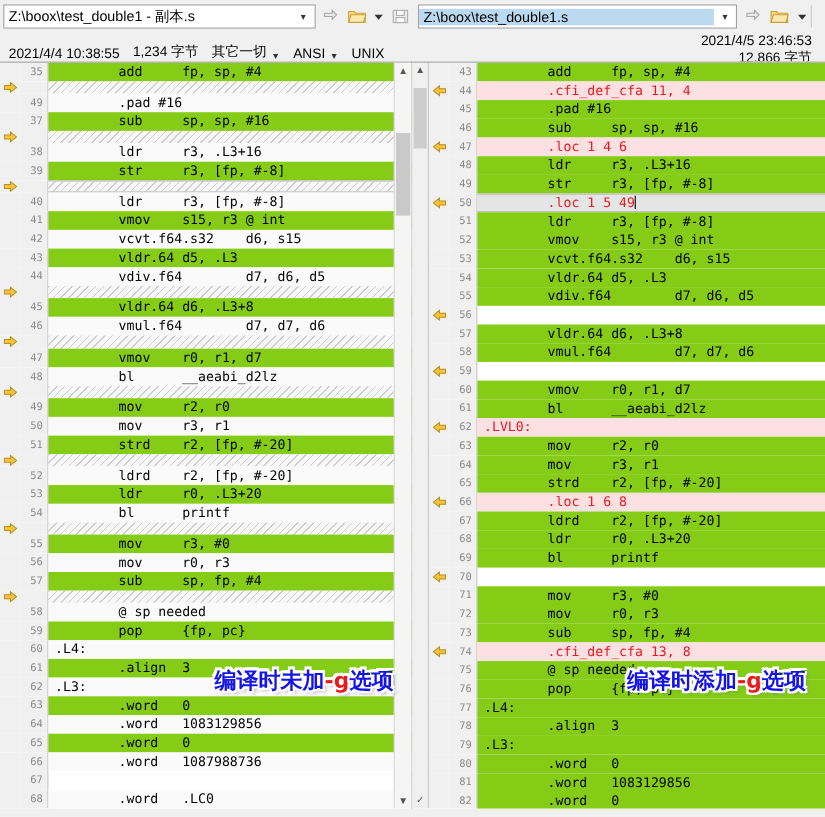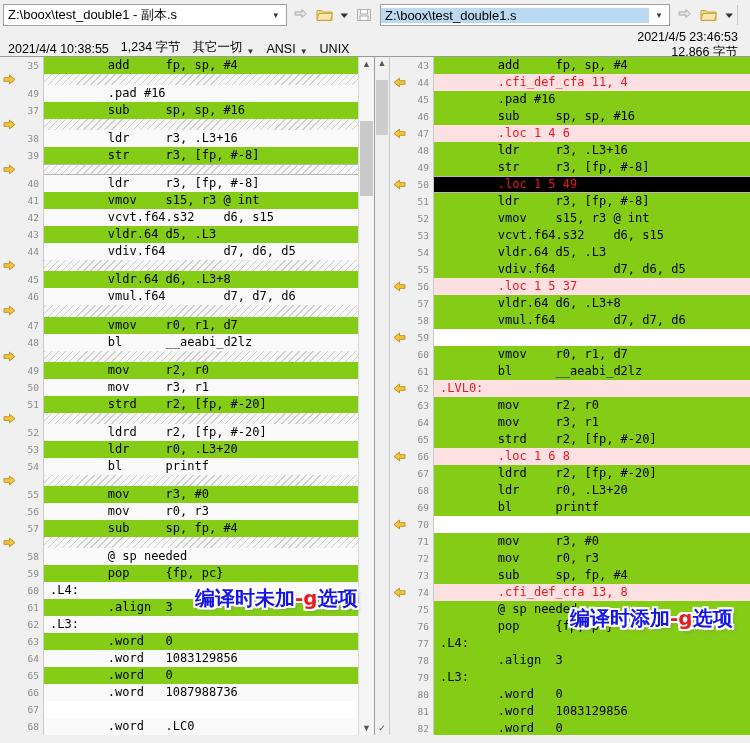--- a/index.html
+++ b/index.html
@@ -72,21 +72,21 @@
                   font-size:9.5px;color:#8a8a8a;line-height:17px;border-right:1px solid #c9c9c9;}
   .rowwrap .ccell{flex:1 1 auto;padding-left:6px;white-space:pre;line-height:17px;
                   font-family:"DejaVu Sans Mono","Liberation Mono",monospace;
                   font-size:12px;color:#000;overflow:hidden;}
 
   
   .rowwrap.alt .ccell{background:#fafafa;}
   .rowwrap.plain .ccell{background:#84cc16;}
   .rowwrap.diff .ccell{background:#fde0e1;color:#e8191f;}
   .rowwrap.diff .ncell{background:#f0f0f0;}
-  .rowwrap.cursor .ccell{background:#000000;color:#e8191f;border-top:1px solid #b9b9b9;border-bottom:1px solid #b9b9b9;box-sizing:border-box;line-height:15px;}
+  .rowwrap.cursor .ccell{background:#e5e5e5;color:#e8191f;border-top:1px solid #b9b9b9;border-bottom:1px solid #b9b9b9;box-sizing:border-box;line-height:15px;}
   .rowwrap.gap .ccell{
     background:
       repeating-linear-gradient(-45deg,#cfcfcf 0px,#cfcfcf 1px,#f7f7f7 1px,#f7f7f7 5px);
   }
   .rowwrap.gapbox .ccell{
     background:
       repeating-linear-gradient(-45deg,#cfcfcf 0px,#cfcfcf 1px,#f7f7f7 1px,#f7f7f7 5px);
     border-top:1px solid #b6b6b6;border-bottom:1px solid #b6b6b6;box-sizing:border-box;line-height:15px;
   }
 
@@ -460,21 +460,21 @@
             </div>
           </div>
       </div>
       <div class="vscroll">
         <div class="btn">▲</div>
         <div class="track">
           <div class="thumb" style="top:50px;height:75px;"></div>
         </div>
         <div class="btn">▼</div>
       </div>
-      <div class="annot" style="left:195px;top:528px;">
+      <div class="annot" style="left:195px;top:548px;">
         <span>编译时未加</span><span class="red">-g</span><span>选项</span>
       </div>
     </div>
 
     <div class="pane right">
       <div class="pane-body">
         <div class="edgebar">
           <div class="upglyph">▲</div>
           <div class="thumb"></div>
           <div class="downglyph">✓</div>
@@ -557,21 +557,20 @@
               <div class="ncell">55</div>
               <div class="ccell">        vdiv.f64        d7, d6, d5</div>
             </div>
             <div class="rowwrap diff">
               <div class="gcell">
                 <svg class="arrow-l" viewBox="0 0 14 12">
                   <path d="M13 4 h-6 V1.2 L1 6 L7 10.8 V8 h6 z" fill="#f5c43c" stroke="#b8901e" stroke-width="1"></path>
                 </svg>
               </div>
               <div class="ncell">56</div>
-              <div class="ccell">        .loc 1 5 37</div>
             </div>
             <div class="rowwrap plain">
               <div class="gcell"></div>
               <div class="ncell">57</div>
               <div class="ccell">        vldr.64 d6, .L3+8</div>
             </div>
             <div class="rowwrap plain">
               <div class="gcell"></div>
               <div class="ncell">58</div>
               <div class="ccell">        vmul.f64        d7, d7, d6</div>

